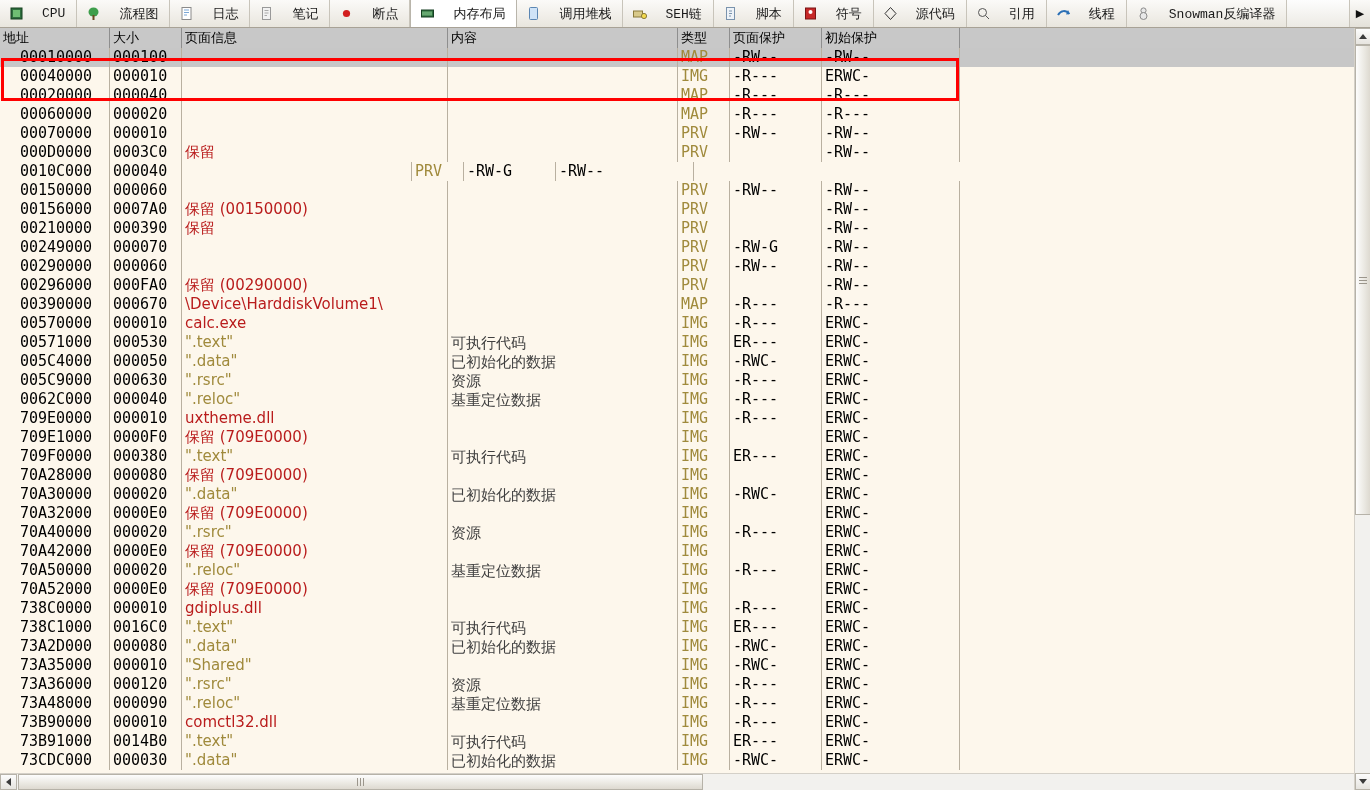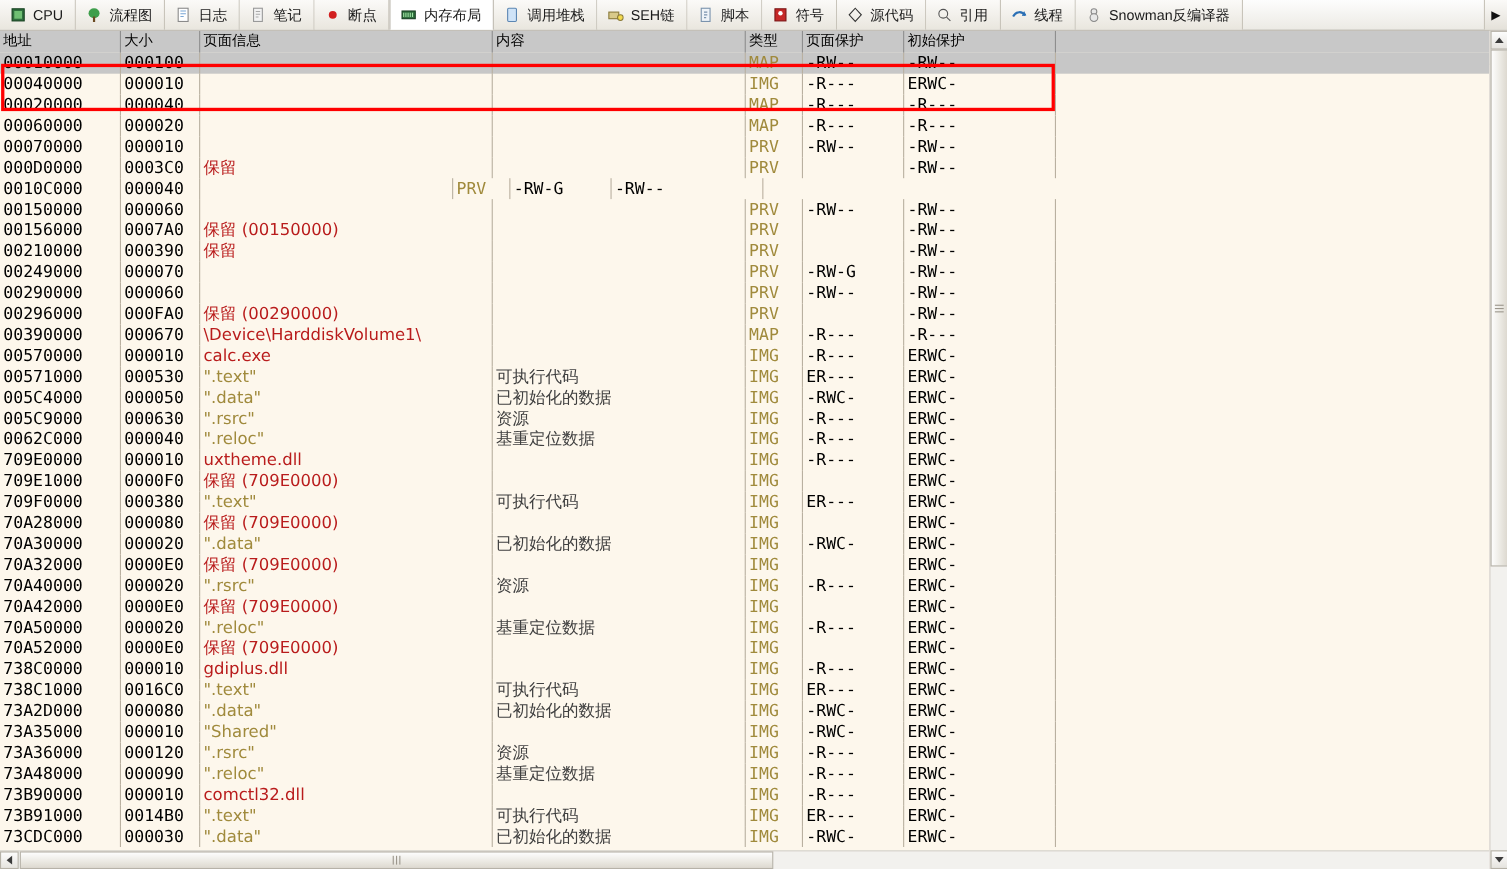--- a/index.html
+++ b/index.html
@@ -29,21 +29,21 @@
     font-size:13px;
     cursor:default;
   }
   .tab.active{
     background:#ffffff;
     border-left:1px solid #b9b5ab;
     border-right:1px solid #b9b5ab;
     border-bottom:1px solid #ffffff;
     margin-bottom:-1px;
   }
-  .tab .lbl{font-family:Liberation Sans, sans-serif;}
+  .tab .lbl{font-family:Liberation Mono, monospace;margin-left:12px;}
   .tico{width:15px;height:15px;display:inline-block;position:relative;flex:0 0 auto;}
   .tabscroll{
     margin-left:auto;width:20px;display:flex;align-items:center;justify-content:center;
     background:linear-gradient(#fbfaf8,#e4e1d9);
     border-left:1px solid #c8c4ba;
     font-size:11px;color:#111;
   }
 
   
   #tablewrap{
@@ -77,21 +77,21 @@
   .row{
     height:19px;display:flex;box-sizing:border-box;
     font-size:15px;
     line-height:19px;
     white-space:nowrap;
   }
   .row.sel{background:#c7c7c7;}
   .cell{box-sizing:border-box;overflow:hidden;white-space:nowrap;
         font-family:"DejaVu Sans Mono","Liberation Mono",monospace;
         padding-left:3px;}
-  .c-addr{width:110px;color:#000;border-right:1px solid #b9b0a0;}
+  .c-addr{width:110px;color:#000;border-right:1px solid #b9b0a0;text-align:center;}
   .c-size{width:72px;color:#000;border-right:1px solid #b9b0a0;}
   .c-info{width:266px;color:#b91c1c;border-right:1px solid #b9b0a0;
           font-family:"DejaVu Sans","Liberation Sans",sans-serif;}
   .c-cont{width:230px;color:#404040;border-right:1px solid #b9b0a0;
           font-family:Liberation Sans, sans-serif;}
   .c-type{width:52px;color:#a08a3c;border-right:1px solid #b9b0a0;}
   .c-prot{width:92px;color:#000;border-right:1px solid #b9b0a0;}
   .c-init{width:138px;color:#000;border-right:1px solid #b9b0a0;}
   .c-pad{flex:1 1 auto;}
   .sect{color:#a08a3c;}

